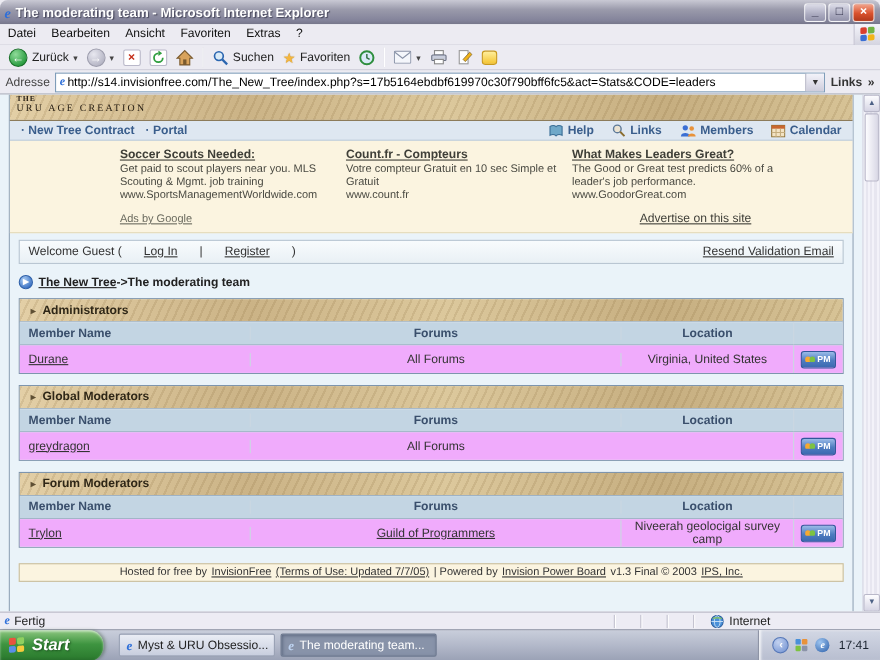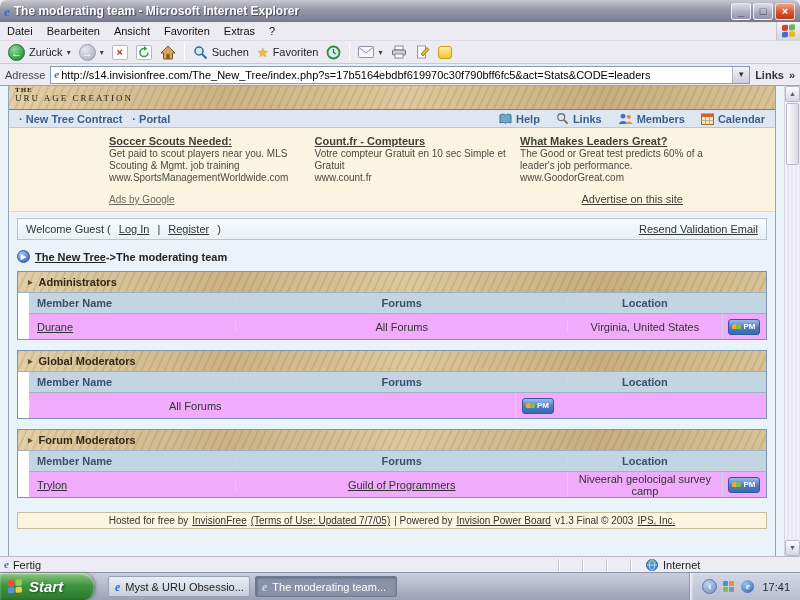--- a/index.html
+++ b/index.html
@@ -79,37 +79,37 @@
   .ads-row { display:flex; gap:2px; }
   .ad { width:32%; }
   .ad-title { font-weight:bold; text-decoration:underline; color:#3F3F38; display:block; margin-bottom:1px; }
   .ad-body, .ad-url { font-size:10px; line-height:12px; display:block; }
   .ads-bottom { display:flex; justify-content:space-between; margin-top:9px; align-items:flex-end; }
   .adsby { font-size:10px; text-decoration:underline; color:#6A6A5E; }
   .advertise { font-weight:normal; text-decoration:underline; color:#3F3F38; margin-right:62px; }
 
   
   .welcomebar { margin:6px 8px 0; height:22px; border:1px solid #B9C6D2;
-    background:linear-gradient(#F8FBFD,#E9F0F5); display:flex; align-items:center; gap:8px; padding:0 8px; color:#333; }
+    background:linear-gradient(#F8FBFD,#E9F0F5); display:flex; align-items:center; gap:20px; padding:0 8px; color:#333; }
   .welcomebar a, .link { color:#333; text-decoration:underline; cursor:pointer; }
   .resend { margin-left:auto; }
 
   
   .breadcrumb { margin:10px 8px 8px; display:flex; align-items:center; font-weight:bold; color:#222; }
   .bc-icon { width:13px; height:13px; border-radius:50%; margin-right:5px; flex:0 0 13px;
     background:radial-gradient(circle at 35% 30%,#A9CCF4,#3E74C4 75%); border:1px solid #2B5EA8;
     color:#fff; font-size:7px; line-height:12px; text-align:center; }
   .bc-root { text-decoration:underline; }
 
   
   .section { margin:0 8px 10px; border:1px solid #7E95AD; background:#fff; }
   .sec-header { height:21px; display:flex; align-items:center; padding:0 10px; gap:6px;
     font-weight:bold; color:#2F2717; border-bottom:1px solid #9FB2C4; }
   .sec-arrow { font-size:9px; color:#5E4F33; }
-  .cols, .row { display:flex; align-items:center;margin-left:11px; }
+  .cols, .row { display:flex; align-items:center; }
   .cols { background:#C3D5E3; border-bottom:1px solid #9FB2C4; font-weight:bold; color:#3A4F6C; height:21px; }
   .row { height:25px; color:#333; background:#f0abfc; }
   .cell-m { width:28%; padding-left:8px; }
   .cell-f { width:45%; text-align:center; border-left:1px solid #CBD7E1; }
   .cell-l { width:21%; text-align:center; border-left:1px solid #CBD7E1; }
   .cell-p { width:6%; text-align:center; border-left:1px solid #CBD7E1; height:100%; display:flex; align-items:center; justify-content:center; }
   .member-link { color:#333; text-decoration:underline; }
   .pm-btn { height:16px; padding:0 4px 0 3px; border:1px solid #31589A; border-radius:3px;
     background:linear-gradient(#9ABBE8,#4E7CC0 55%,#3B69B0); color:#fff; font-size:8px; font-weight:bold;
     display:inline-flex; align-items:center; gap:2px; }
@@ -419,20 +419,21 @@
             <span class="sec-arrow">▸</span>
             <span>Global Moderators</span>
           </div>
           <div class="cols">
             <span class="cell-m">Member Name</span>
             <span class="cell-f">Forums</span>
             <span class="cell-l">Location</span>
             <span class="cell-p"></span>
           </div>
           <div class="row">
+            <span class="cell-m"><span class="member-link">greydragon</span></span>
             <span class="cell-f">All Forums</span>
             <span class="cell-l"></span>
             <span class="cell-p">
                 <span class="pm-btn">
                   <span class="ppl">
                     <i class="o"></i>
                     <i class="g"></i>
                   </span>
                   <span>PM</span>
                 </span>

